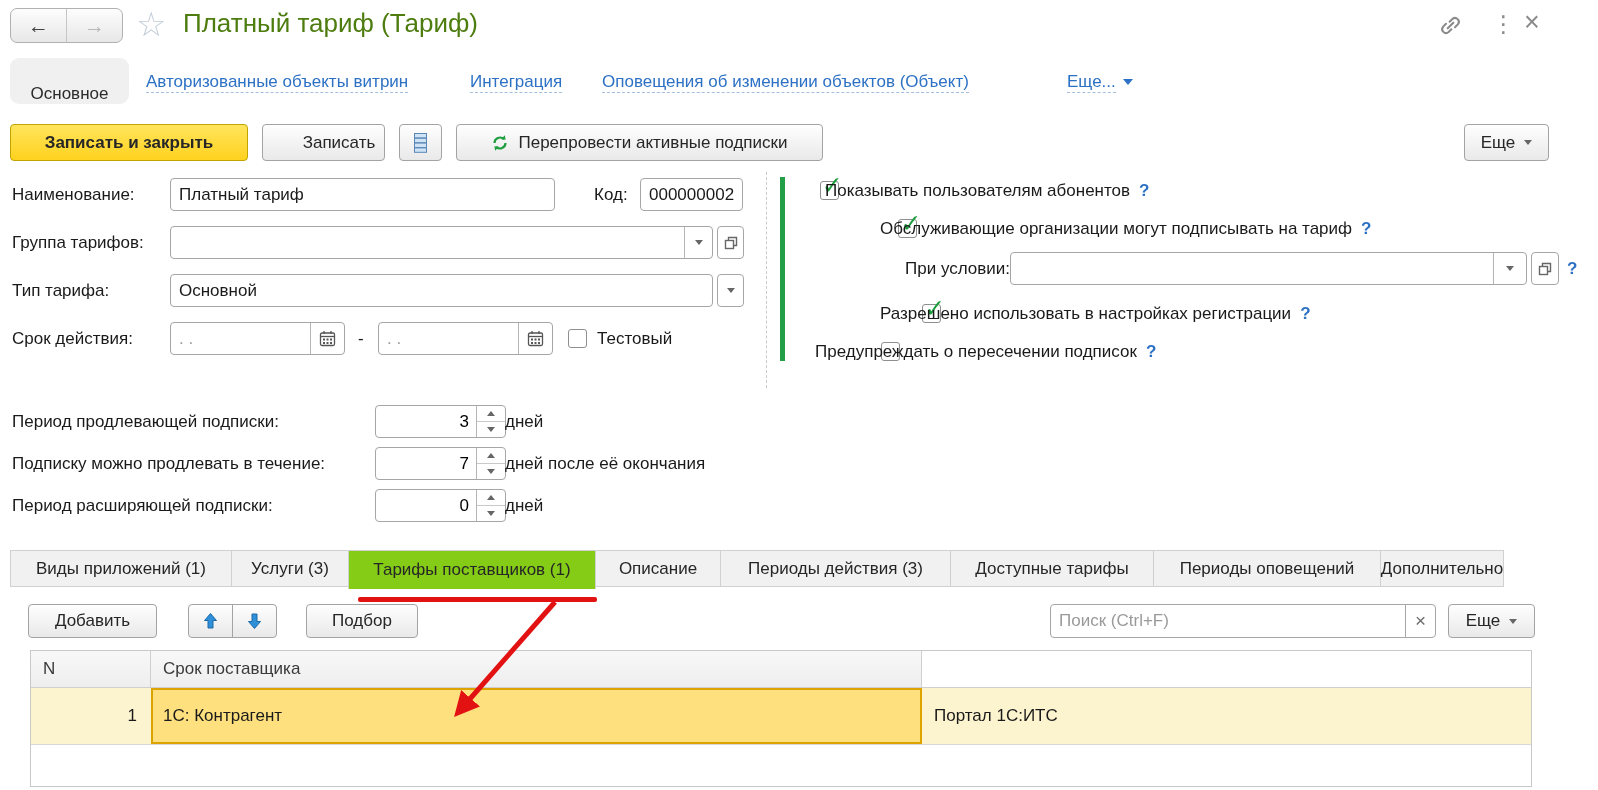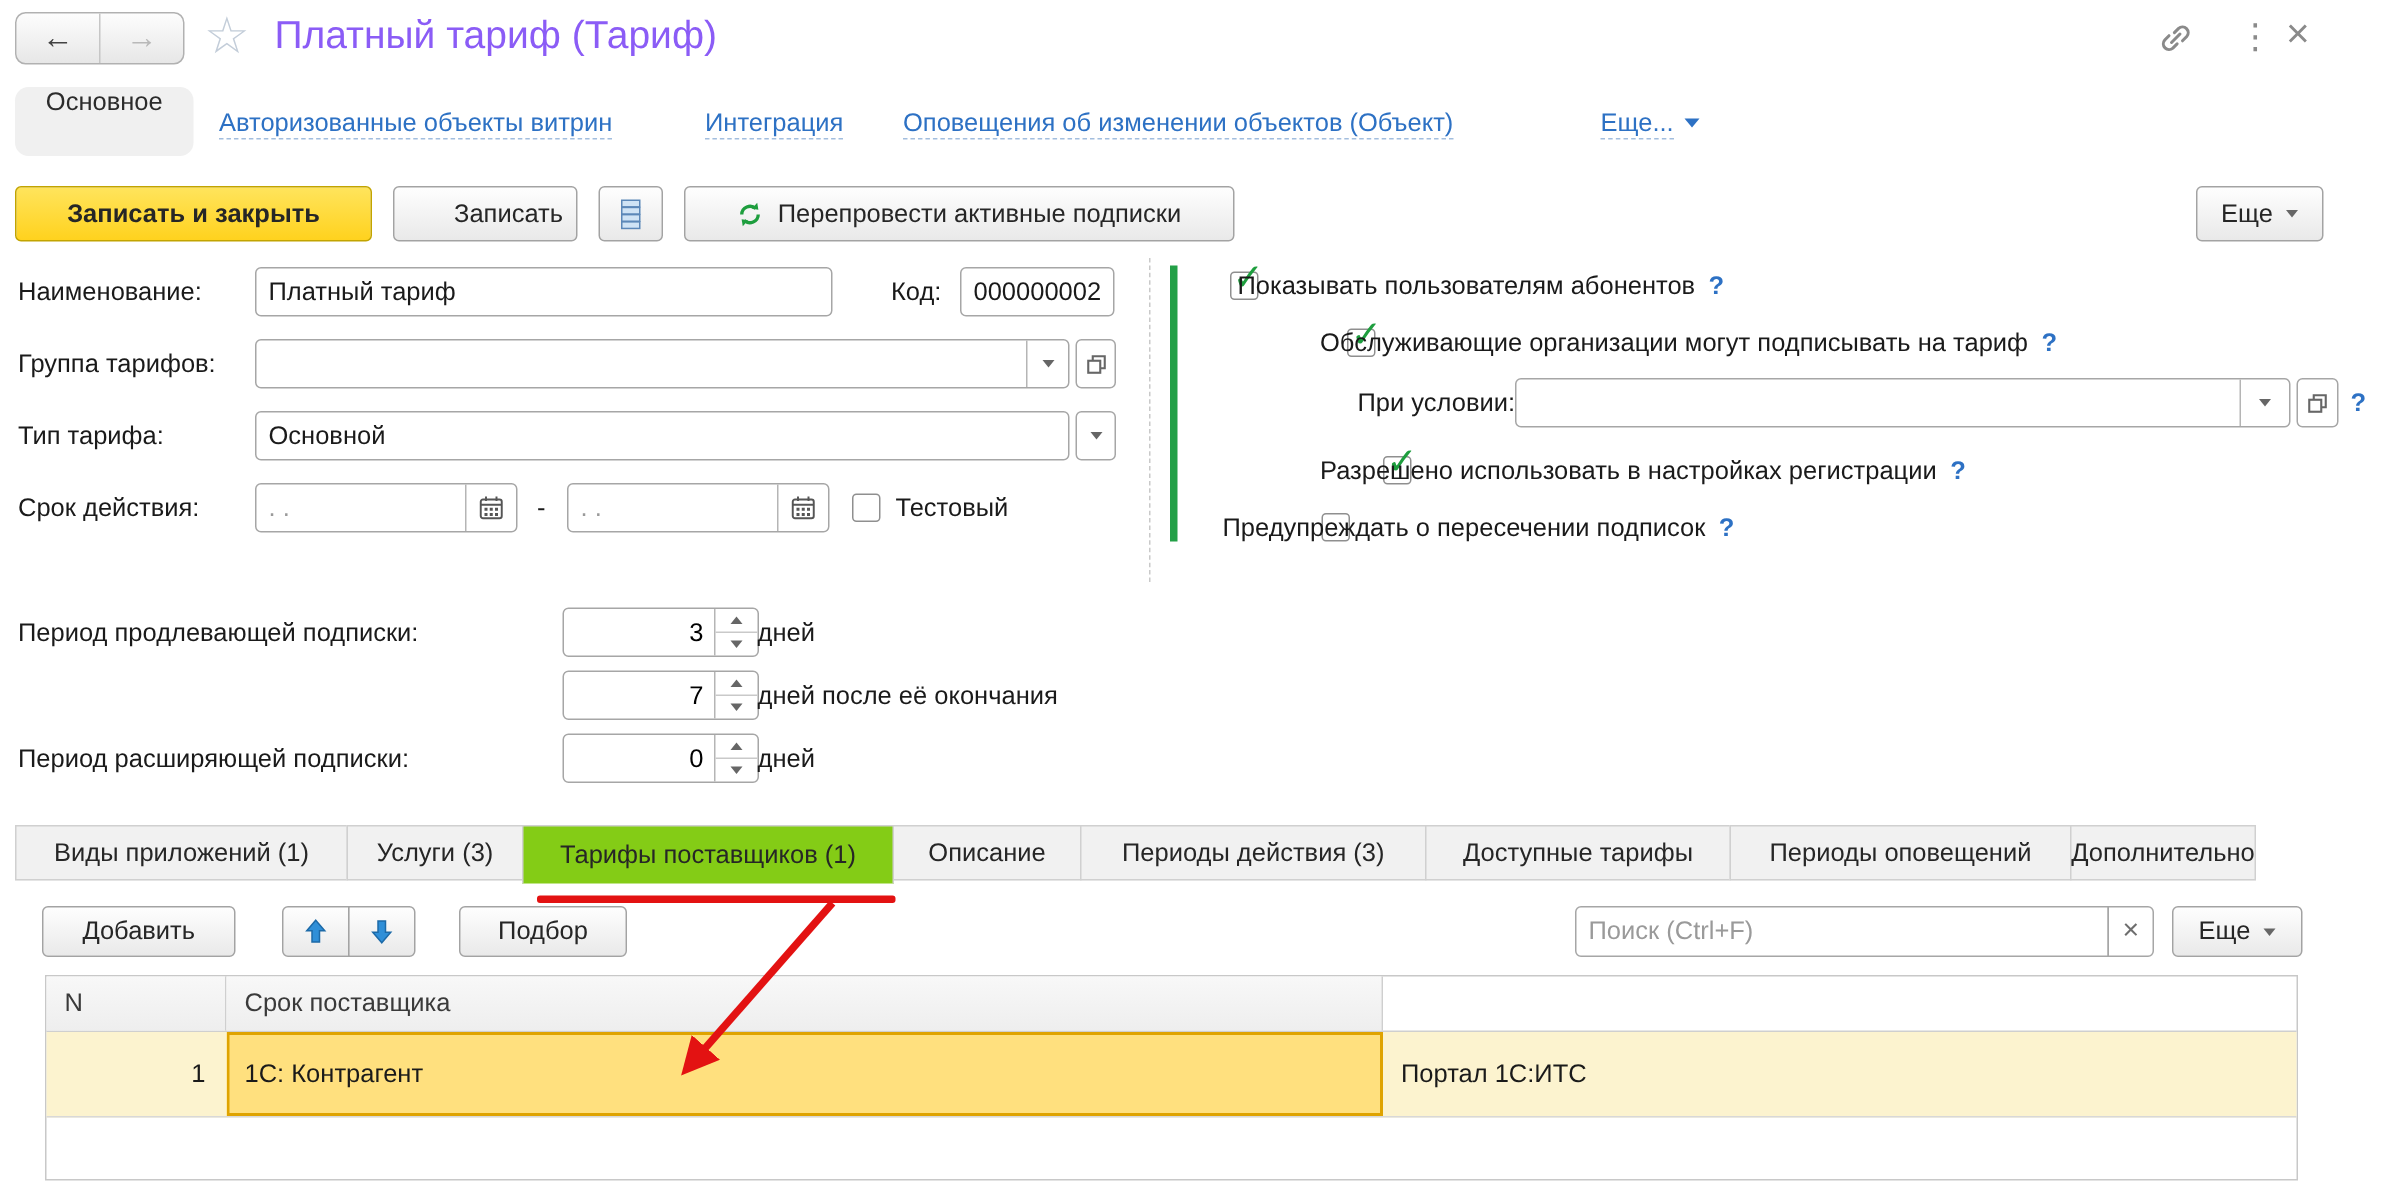--- a/index.html
+++ b/index.html
@@ -69,35 +69,35 @@
   <div class="abs" style="left:10px;top:8px;width:113px;height:35px;border:1px solid #b1b1b1;border-radius:7px;
               background:linear-gradient(#fdfdfd,#e7e7e7);display:flex;">
     <div style="flex:1;display:flex;align-items:center;justify-content:center;border-right:1px solid #c6c6c6;cursor:pointer;">
       <span style="font-size:21px;font-weight:bold;color:#434343;">←</span>
     </div>
     <div style="flex:1;display:flex;align-items:center;justify-content:center;cursor:pointer;">
       <span style="font-size:21px;font-weight:bold;color:#b9b9b9;">→</span>
     </div>
   </div>
   <span class="abs" style="left:136px;top:4px;font-size:34px;color:#c3cdd9;line-height:40px;cursor:pointer;">☆</span>
-  <div class="abs" style="left:183px;top:8px;font-size:26px;color:#8b5cf6;white-space:nowrap;">Платный тариф (Тариф)</div>
+  <div class="abs" style="left:183px;top:8px;font-size:26px;color:#4d7c0f;white-space:nowrap;">Платный тариф (Тариф)</div>
 
   <div class="abs" style="left:1437px;top:12px;cursor:pointer;">
     <svg width="27" height="27" viewBox="0 0 24 24" fill="none" stroke="#8a8a8a" stroke-width="1.8" stroke-linecap="round">
       <path d="M9.5 14.5 L14.5 9.5"></path>
       <path d="M8 10.5 L5.5 13 a3.4 3.4 0 0 0 4.8 4.8 L12.8 15.3"></path>
       <path d="M16 13.5 L18.5 11 a3.4 3.4 0 0 0 -4.8 -4.8 L11.2 8.7"></path>
     </svg>
   </div>
   <span class="abs" style="left:1492px;top:7px;font-size:23px;color:#8a8a8a;line-height:34px;cursor:pointer;">⋮</span>
   <span class="abs" style="left:1524px;top:5px;font-size:27px;color:#8a8a8a;line-height:34px;cursor:pointer;">×</span>
 
   
   <div class="abs" style="left:10px;top:58px;width:119px;height:46px;background:#f0f0f0;border-radius:9px;
-              display:flex;align-items:flex-start;justify-content:center;cursor:pointer;">
+              display:flex;align-items:flex-end;justify-content:center;cursor:pointer;">
     <span style="color:#2b2b2b;">Основное</span>
   </div>
   <span class="abs link" style="left:146px;top:71px;">Авторизованные объекты витрин</span>
   <span class="abs link" style="left:470px;top:71px;">Интеграция</span>
   <span class="abs link" style="left:602px;top:71px;">Оповещения об изменении объектов (Объект)</span>
   <span class="abs" style="left:1067px;top:71px;cursor:pointer;display:flex;align-items:center;gap:7px;">
     <span class="link">Еще...</span>
     <span class="tri tri-blue"></span>
   </span>
 
@@ -258,20 +258,21 @@
       <div>
           <span class="tri-up-sm"></span>
         </div>
       <div>
           <span class="tri-sm"></span>
         </div>
     </div>
   </div>
   <div class="abs lbl" style="left:505px;top:405px;">дней</div>
 
+  <div class="abs lbl" style="left:12px;top:447px;">Подписку можно продлевать в течение:</div>
   <div class="abs spin" style="left:375px;top:447px;height:33px;">
     <input value="7" style="">
     <div class="col">
       <div>
           <span class="tri-up-sm"></span>
         </div>
       <div>
           <span class="tri-sm"></span>
         </div>
     </div>

